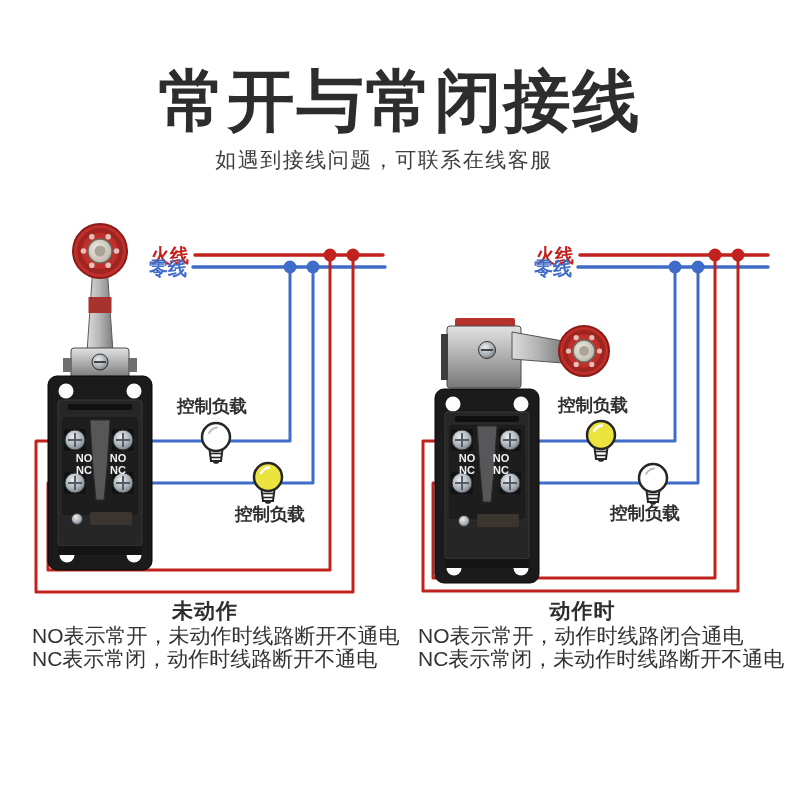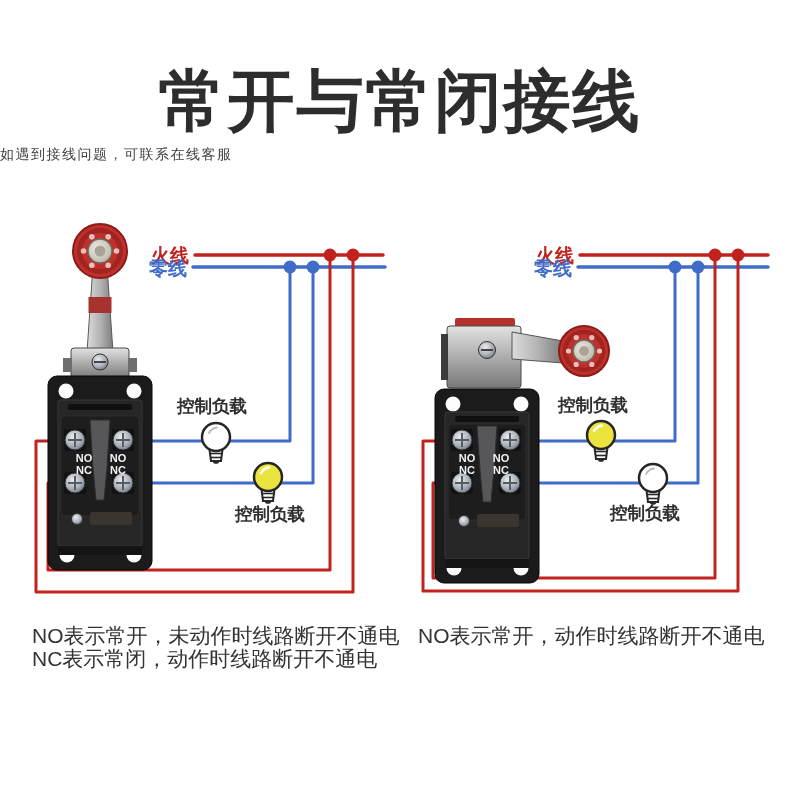--- a/index.html
+++ b/index.html
@@ -2,21 +2,21 @@
 <html style="--live-wire: #c1221d; --neutral-wire: #3f6cc8; --bulb-on: #ece43e; --bulb-off: #ffffff; --roller-red: #bf302c; --title-text: #2d2d2d; --subtitle-text: #3f3f3f; --body-text: #333333; --label-text: #2f2f2f; --terminal-text: #f2f2f2;"><head>
 <meta charset="utf-8">
 <style>
   html,body{margin:0;padding:0;}
   body{width:800px;height:800px;background:#ffffff;position:relative;overflow:hidden;
        font-family:"Liberation Sans","DejaVu Sans",sans-serif;}
   .abs{position:absolute;}
   #stage{width:800px;height:800px;position:relative;}
   #title{top:62px;left:0;width:800px;text-align:center;font-size:67px;line-height:1.16;
          font-weight:800;color:var(--title-text);letter-spacing:2px;}
-  #subtitle{top:146px;left:0;width:768px;text-align:left;font-size:14px;
+  #subtitle{top:146px;left:0;width:768px;text-align:center;font-size:21px;
             font-weight:500;color:var(--subtitle-text);letter-spacing:1.5px;}
   .caption{top:597px;font-size:21px;font-weight:700;color:var(--title-text);text-align:center;letter-spacing:1px;}
   #caption-left{left:30px;width:350px;}
   #caption-right{left:415px;width:335px;}
   .desc{top:625px;font-size:21px;line-height:22.5px;color:var(--body-text);letter-spacing:0px;white-space:nowrap;}
   #desc-left{left:26px;margin-left:6px;}
   #desc-right{left:418px;}
   svg{position:absolute;top:0;left:0;}
   svg text{font-family:"Liberation Sans","DejaVu Sans",sans-serif;}
   .wire{fill:none;stroke-width:3;stroke-linecap:round;stroke-linejoin:round;}
@@ -269,22 +269,25 @@
       </g>
 
       <text class="load-label" x="593" y="411" text-anchor="middle">控制负载</text>
       <text class="load-label" x="645" y="519" text-anchor="middle">控制负载</text>
     </g>
   </svg>
 
   <div id="title" class="abs">常开与常闭接线</div>
   <div id="subtitle" class="abs">如遇到接线问题，可联系在线客服</div>
 
+  <div id="caption-left" class="abs caption">未动作</div>
+  <div id="caption-right" class="abs caption">动作时</div>
 
   <div id="desc-left" class="abs desc">
     <div>NO表示常开，未动作时线路断开不通电</div>
     <div>NC表示常闭，动作时线路断开不通电</div>
   </div>
   <div id="desc-right" class="abs desc">
-    <div>NO表示常开，动作时线路断开不通电</div>
+    <div>NO表示常开，动作时线路闭合通电</div>
+    <div>NC表示常闭，未动作时线路断开不通电</div>
   </div>
 
 </div>
 
 </body></html>

